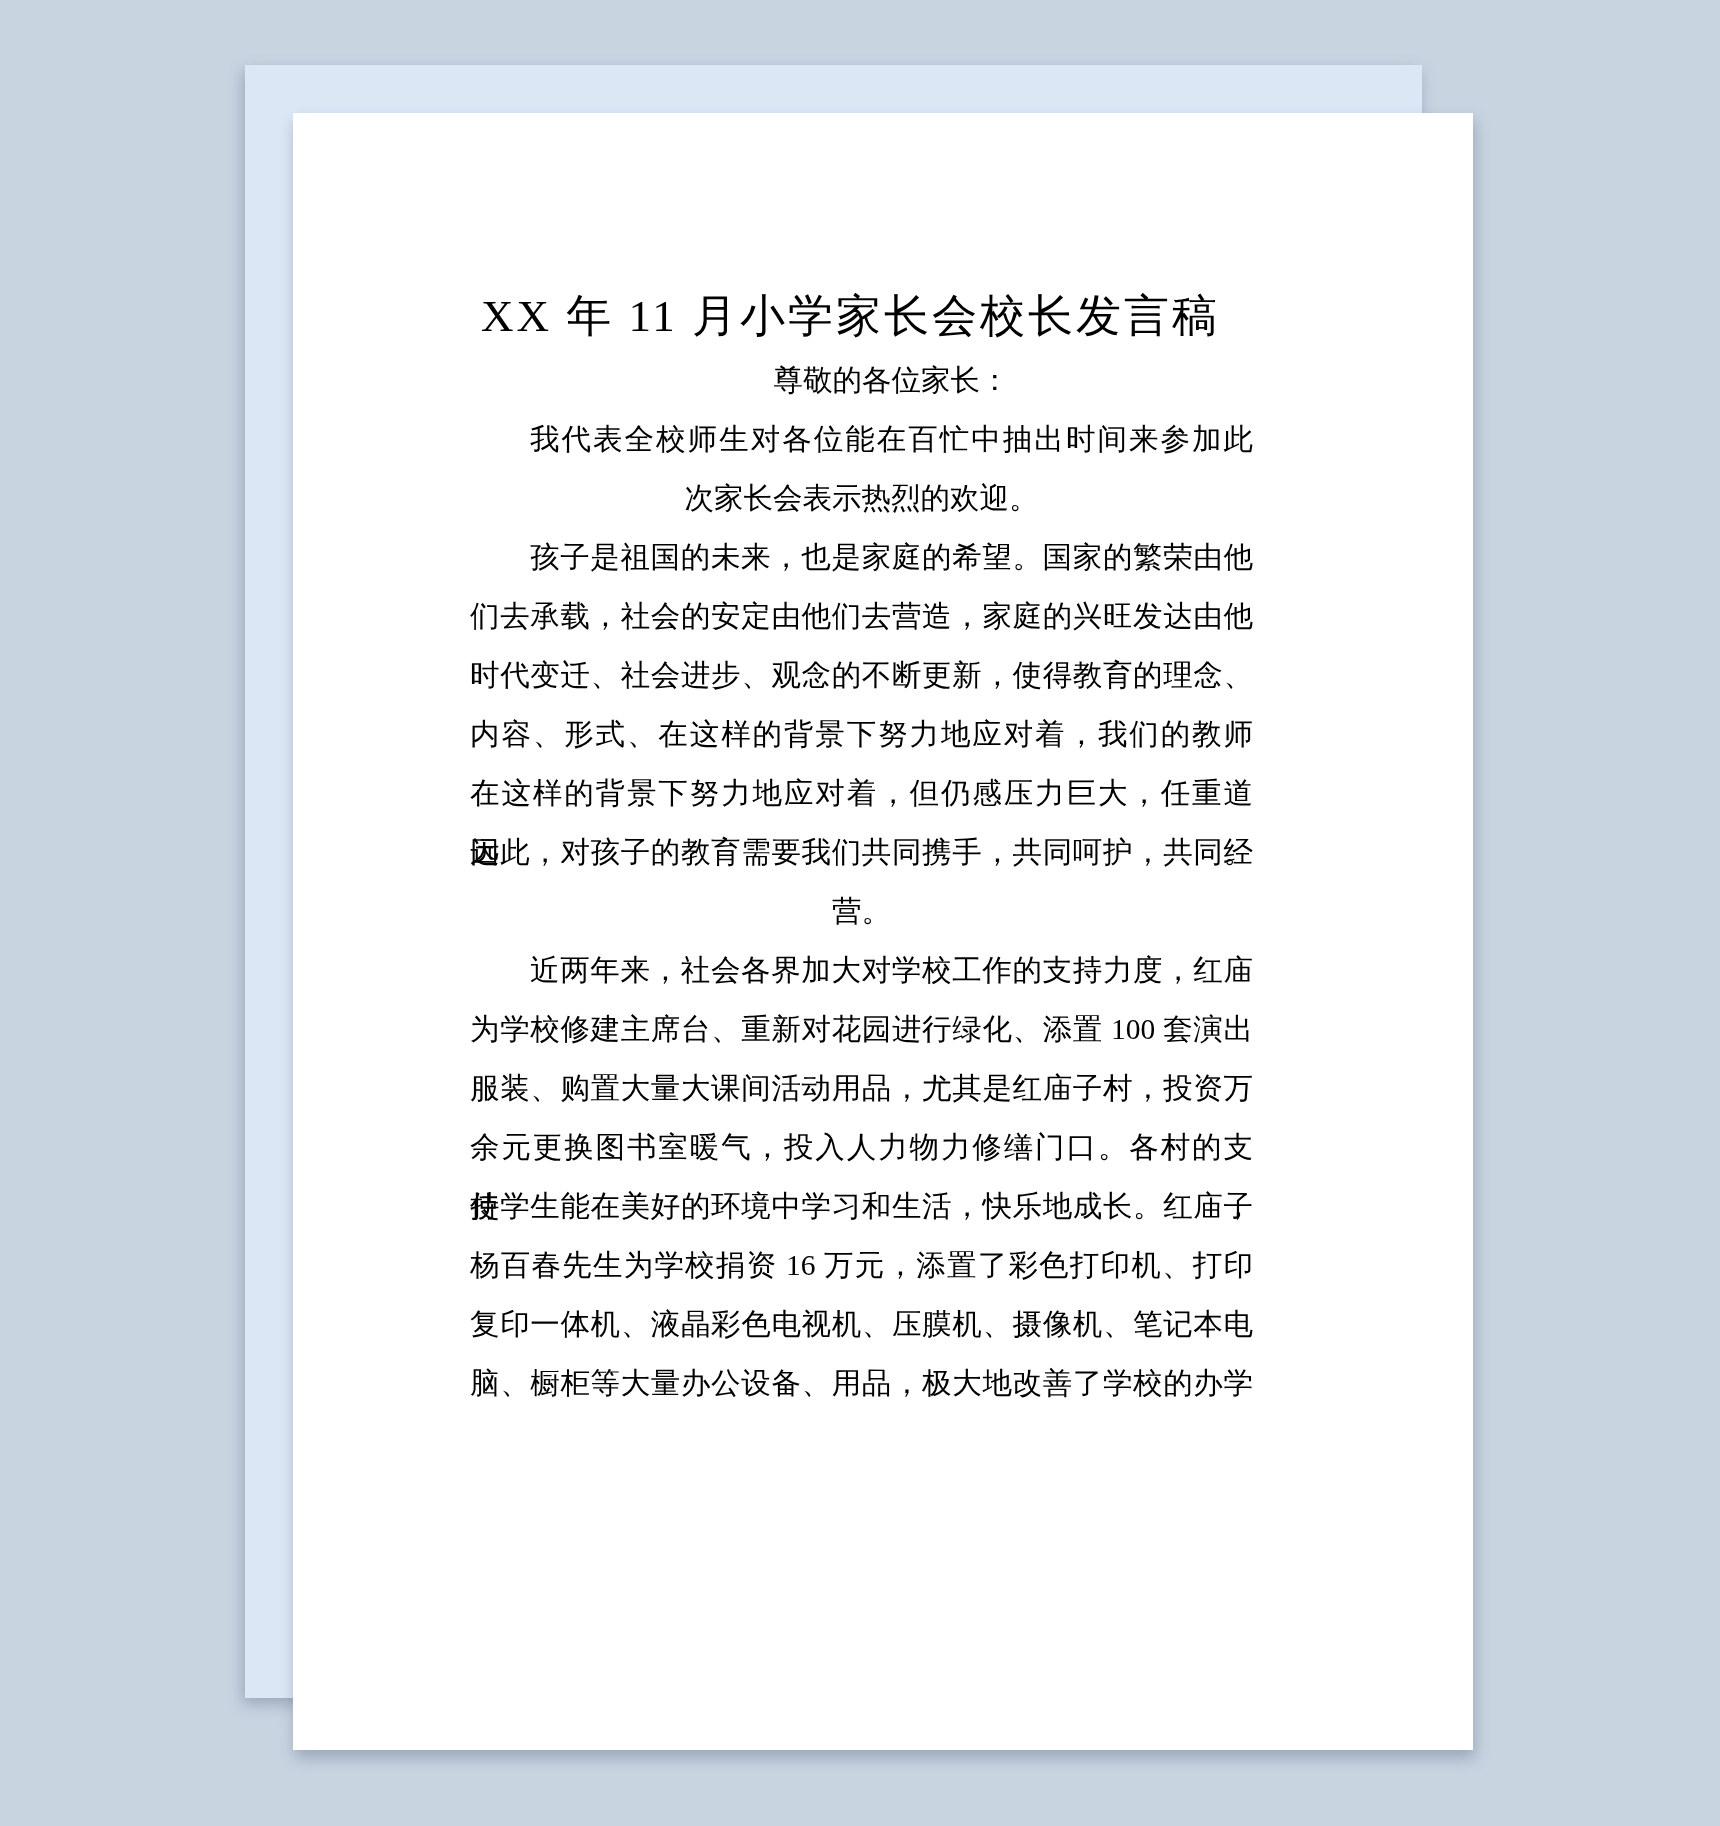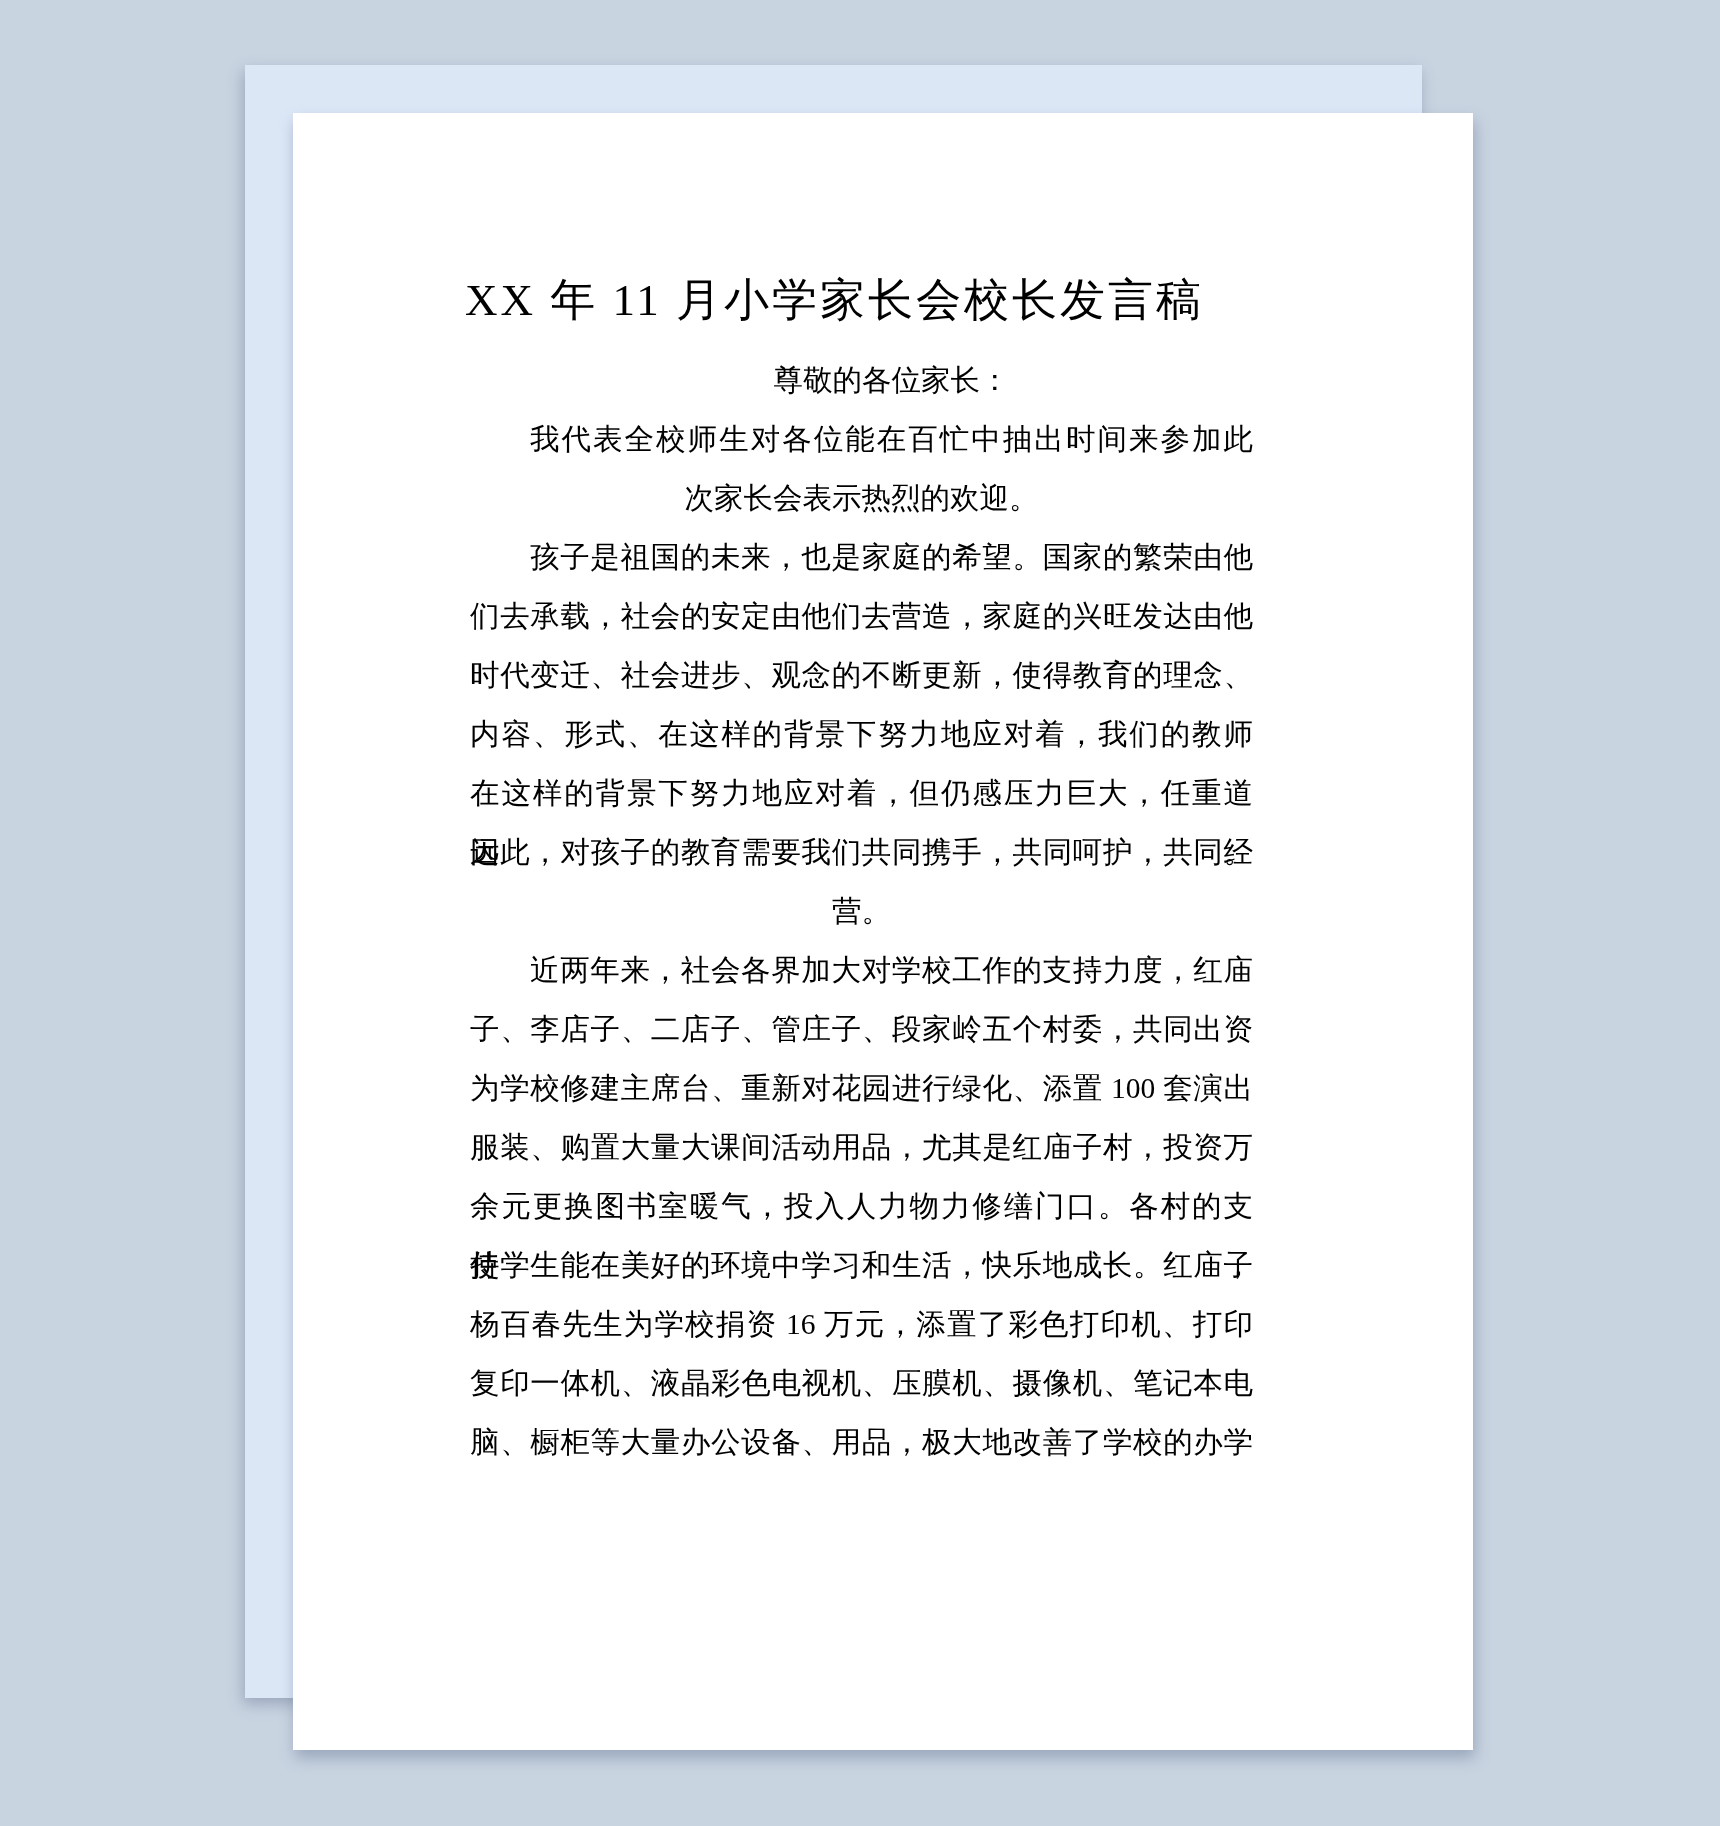--- a/index.html
+++ b/index.html
@@ -36,21 +36,21 @@
     height: 1637px;
     background: var(--front-sheet-color, #ffffff);
     box-shadow: 2px 8px 14px rgba(96, 114, 144, 0.45);
     color: var(--text-color, #000000);
   }
   .doc-title {
     position: absolute;
     left: 150px;
     top: 158px;
     width: 783px;
-    margin: 0;
+    margin: 16px;
     text-align: center;
     font-size: 45px;
     line-height: 58px;
     font-weight: 400;
     letter-spacing: 3px;
     white-space: nowrap;
   }
   .doc-body {
     position: absolute;
     left: 177px;
@@ -85,21 +85,20 @@
         <div class="line indent fill">我代表全校师生对各位能在百忙中抽出时间来参加此</div>
         <div class="line">次家长会表示热烈的欢迎。</div>
         <div class="line indent fill">孩子是祖国的未来，也是家庭的希望。国家的繁荣由他</div>
         <div class="line fill">们去承载，社会的安定由他们去营造，家庭的兴旺发达由他</div>
         <div class="line fill">时代变迁、社会进步、观念的不断更新，使得教育的理念、</div>
         <div class="line fill">内容、形式、在这样的背景下努力地应对着，我们的教师</div>
         <div class="line fill">在这样的背景下努力地应对着，但仍感压力巨大，任重道远。</div>
         <div class="line fill">因此，对孩子的教育需要我们共同携手，共同呵护，共同经</div>
         <div class="line">营。</div>
         <div class="line indent fill">近两年来，社会各界加大对学校工作的支持力度，红庙</div>
-        <div class="line fill">子、李店子、二店子、管庄子、段家岭五个村委，共同出资</div>
         <div class="line fill">为学校修建主席台、重新对花园进行绿化、添置 100 套演出</div>
         <div class="line fill">服装、购置大量大课间活动用品，尤其是红庙子村，投资万</div>
         <div class="line fill">余元更换图书室暖气，投入人力物力修缮门口。各村的支持，</div>
         <div class="line fill">使学生能在美好的环境中学习和生活，快乐地成长。红庙子</div>
         <div class="line fill">杨百春先生为学校捐资 16 万元，添置了彩色打印机、打印</div>
         <div class="line fill">复印一体机、液晶彩色电视机、压膜机、摄像机、笔记本电</div>
         <div class="line fill">脑、橱柜等大量办公设备、用品，极大地改善了学校的办学</div>
       </div>
   </div>
 </div>

